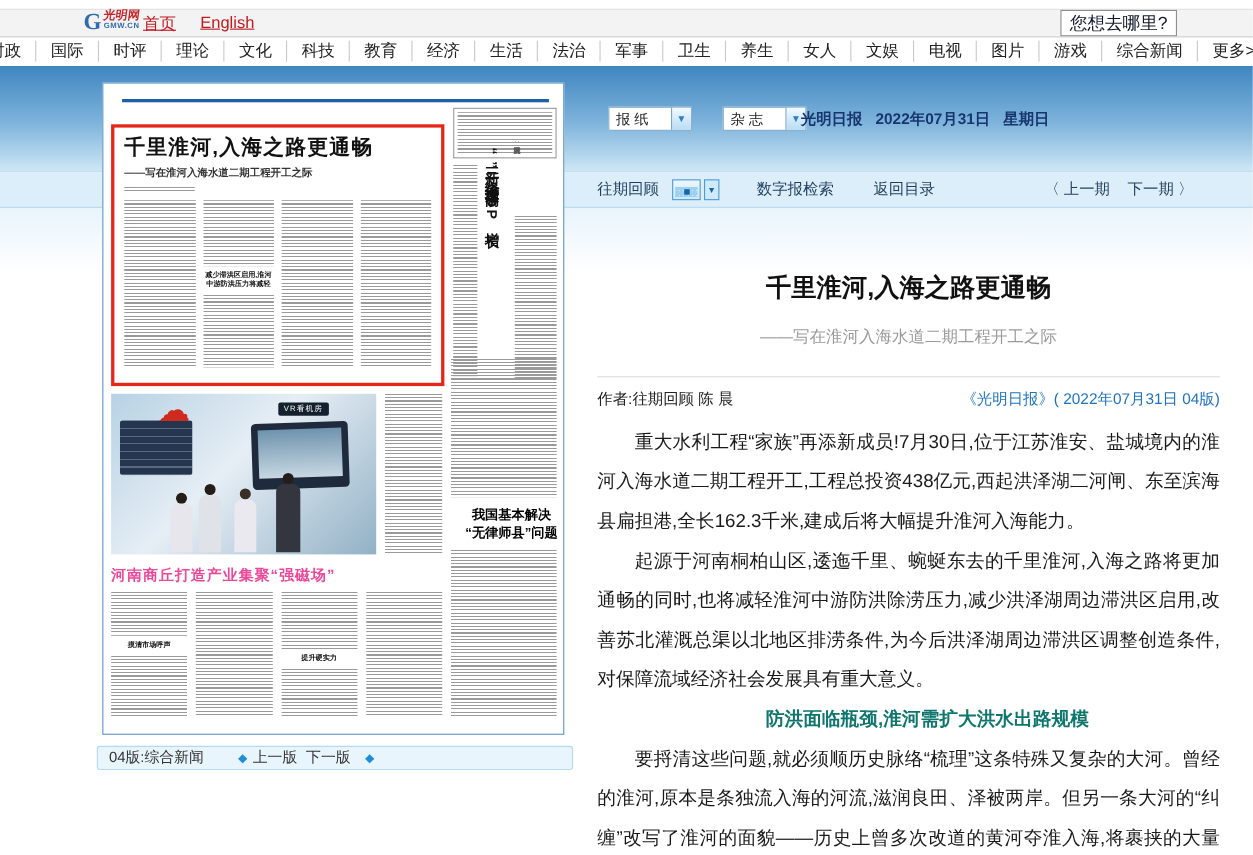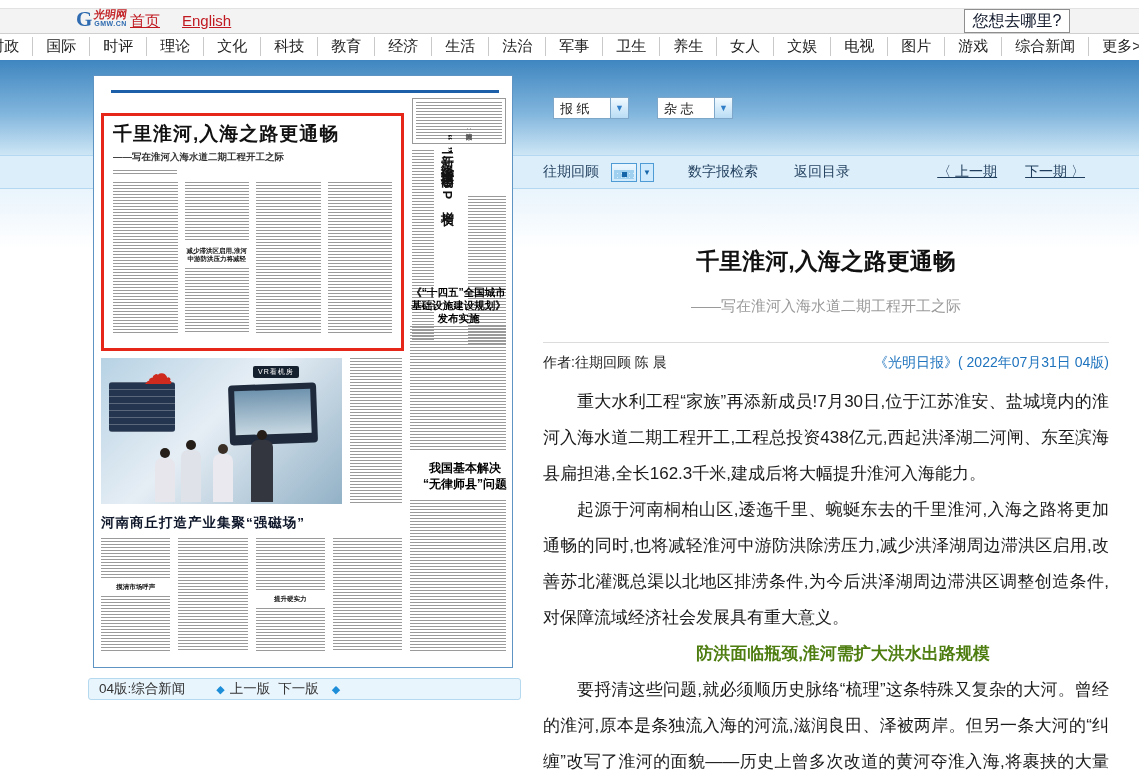--- a/index.html
+++ b/index.html
@@ -48,21 +48,21 @@
   .calwrap{display:flex;align-items:center;margin:0 34px 0 12px;cursor:pointer;}
   .cal{width:26px;height:19px;border:1px solid #4f9bd5;background:linear-gradient(#eaf6fe,#cfeafc);position:relative;box-sizing:border-box;}
   .cal-top{height:5px;background:#2f8fd6;}
   .cal-grid{position:absolute;left:2px;right:2px;top:6px;bottom:2px;
             background-image:repeating-linear-gradient(to right,#9fd0ef 0 3px,transparent 3px 4px),
                              repeating-linear-gradient(to bottom,#9fd0ef 0 3px,transparent 3px 4px);}
   .cal-dot{position:absolute;width:5px;height:5px;background:#1565a8;left:10px;top:8px;}
   .cal-btn{width:14px;height:19px;border:1px solid #4f9bd5;background:#cfeafc;color:#1565a8;font-size:8px;
            display:flex;align-items:center;justify-content:center;margin-left:3px;box-sizing:border-box;}
   .toolgap{margin-right:36px;}
-  .prevnext{margin-left:auto;display:flex;gap:28px;white-space:nowrap;text-decoration:underline;}
+  .prevnext{margin-left:auto;display:flex;gap:16px;white-space:nowrap;}
 
   
   .paper{position:absolute;left:93px;top:75px;width:420px;height:593px;background:#fff;
          border:1px solid #5d94c4;box-sizing:border-box;z-index:5;}
   .np-rule{position:absolute;left:17px;top:14px;width:388px;height:3px;background:#1d5fa8;}
   .np-headrow{position:absolute;left:17px;top:20px;width:388px;display:flex;align-items:baseline;}
   .np-pageno{font-size:14px;color:#1d5fa8;margin-right:4px;}
   .np-section{font-size:14px;font-weight:bold;color:#1d5fa8;margin-right:8px;}
   .np-datestripe{width:110px;height:5px;align-self:center;}
   .np-masthead{margin-left:auto;font-size:16px;font-weight:bold;color:#c3111b;transform:skewX(-6deg);font-family:"Liberation Serif",serif;}
@@ -98,34 +98,34 @@
   .ph-screen-r{position:absolute;left:128px;top:26px;width:88px;height:60px;background:#1f2b3d;border-radius:4px;
                transform:rotate(-2deg);}
   .ph-screen-r::after{content:"";position:absolute;left:6px;top:6px;right:6px;bottom:10px;
                background:linear-gradient(#6f93ae,#c7d8e2);}
   .ph-sign{position:absolute;left:152px;top:8px;background:#15202e;color:#fff;font-size:7px;
            padding:1px 5px;border-radius:2px;letter-spacing:1px;}
   .person{position:absolute;bottom:2px;display:flex;flex-direction:column;align-items:center;}
   .p-head{width:10px;height:10px;border-radius:50%;background:#241d18;}
   .p-body{width:20px;height:44px;border-radius:7px 7px 0 0;}
   
-  .np-bothead{position:absolute;left:7px;top:438px;font-size:13.5px;font-weight:bold;color:#0f172a;letter-spacing:1px;white-space:nowrap;}
+  .np-bothead{position:absolute;left:7px;top:438px;font-size:13.5px;font-weight:bold;color:#ec4899;letter-spacing:1px;white-space:nowrap;}
   .np-botcols{position:absolute;left:7px;top:462px;width:301px;display:flex;gap:8px;}
   .np-midcol-tx{position:absolute;left:256px;top:282px;width:52px;height:146px;}
 
   
   .content{position:absolute;left:543px;top:232px;width:566px;}
   .a-title{text-align:center;font-size:23px;font-weight:bold;color:#111;margin:14px 0 20px;}
   .a-sub{text-align:center;font-size:15px;color:#9a9a9a;margin-bottom:26px;}
   .a-divider{border-top:1px solid #dcdcdc;margin-bottom:11px;}
   .a-meta{display:flex;align-items:baseline;font-size:14px;color:#222;}
   .a-src{margin-left:auto;color:#1e73be;}
   .a-body{margin-top:12px;font-size:17px;line-height:36px;color:#1a1a1a;text-align:justify;}
   .a-body p{margin:0;text-indent:2em;}
-  .a-h{margin:0;text-align:center;font-weight:bold;color:#4d7c0f;font-size:17px;line-height:36px;}
+  .a-h{margin:0;text-align:center;font-weight:bold;color:#0f766e;font-size:17px;line-height:36px;}
 
   
   .pagebar{position:absolute;left:88px;top:678px;width:433px;height:22px;background:#e9f5fd;
            border:1px solid #b5d9ef;border-radius:3px;box-sizing:border-box;display:flex;
            align-items:center;font-size:13.5px;color:#333;padding:0 10px;z-index:6;}
   .pagebar .diamond{color:#1e8ed8;font-size:11px;margin:0 5px;}
   .pagebar .plabel{margin-right:26px;}
   .pagebar .plink{cursor:pointer;margin-right:8px;text-align:center;}
   .copyright{position:absolute;left:85px;top:708px;width:440px;font-size:14.5px;line-height:22px;
              color:#cc1111;text-align:justify;}
@@ -181,20 +181,25 @@
   <div class="selects">
     <div class="sel">
       <span class="sel-label">报 纸</span>
       <span class="sel-btn">▼</span>
     </div>
     <div class="sel">
       <span class="sel-label">杂 志</span>
       <span class="sel-btn">▼</span>
     </div>
   </div>
+  <div class="dateline">
+    <span>光明日报</span>
+    <span>2022年07月31日</span>
+    <span>星期日</span>
+  </div>
 
   <div class="toolrow">
     <span class="tlink">往期回顾</span>
     <span class="calwrap">
       <span class="cal">
         <span class="cal-top"></span>
         <span class="cal-grid"></span>
         <span class="cal-dot"></span>
       </span>
       <span class="cal-btn">▼</span>
@@ -232,21 +237,20 @@
       </div>
     </div>
 
     <div class="np-box">
       <div class="tx" style="height:100%"></div>
     </div>
     <div class="np-rcol-tx1 tx"></div>
     <div class="np-vhead">“三新”经济增速高于GDP增长</div>
     <div class="np-vlabel">国家统计局:</div>
     <div class="np-rcol-tx2 tx"></div>
-    <div class="np-midhead">《“十四五”全国城市基础设施建设规划》发布实施</div>
     <div class="np-rcol-tx3 tx"></div>
     <div class="np-lowhead">
       <div>我国基本解决</div>
       <div>“无律师县”问题</div>
     </div>
     <div class="np-rcol-tx4 tx"></div>
 
     <div class="photo">
       <div class="ph-screen-l"></div>
       <div class="ph-cloud">☁</div>

